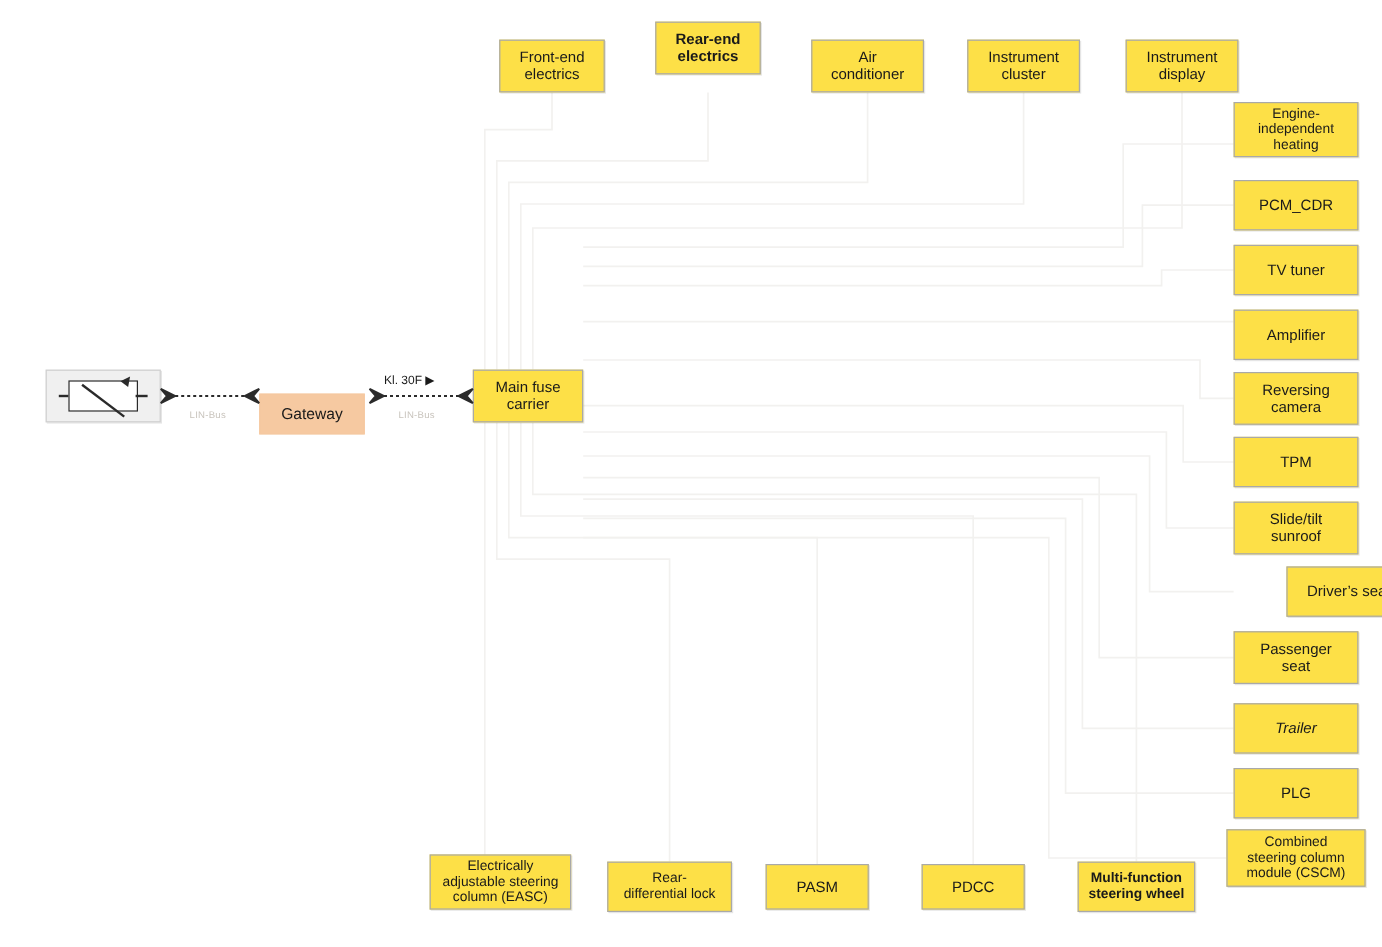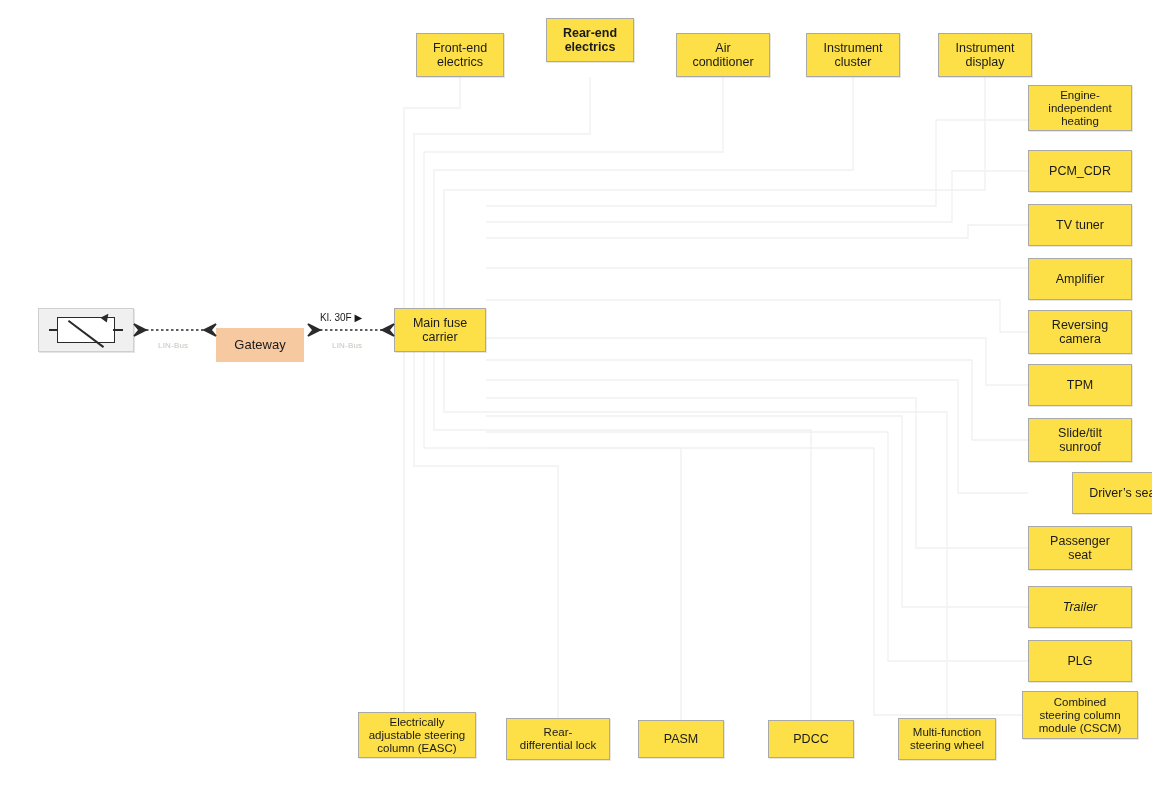--- a/index.html
+++ b/index.html
@@ -146,21 +146,21 @@
 module (CSCM)</div>
     </div>
   <div id="bottom-row">
       <div class="node small" style="position: absolute; left: 358px; top: 712px; width: 118px; height: 46px;">Electrically
 adjustable steering
 column (EASC)</div>
       <div class="node small" style="position: absolute; left: 506px; top: 718px; width: 104px; height: 42px;">Rear-
 differential lock</div>
       <div class="node" style="position: absolute; left: 638px; top: 720px; width: 86px; height: 38px;">PASM</div>
       <div class="node" style="position: absolute; left: 768px; top: 720px; width: 86px; height: 38px;">PDCC</div>
-      <div class="node small" style="position: absolute; left: 898px; top: 718px; width: 98px; height: 42px;">Multi-function
+      <div class="node small" style="position: absolute; left: 898px; top: 718px; width: 98px; height: 42px; font-weight: bold;">Multi-function
 steering  wheel</div>
     </div>
   <div id="bus-labels">
       <div class="buslabel" style="left: 158px; top: 341px; color: rgb(201, 196, 189);">LIN-Bus</div>
       <div class="buslabel" style="left: 332px; top: 341px; color: rgb(201, 196, 189);">LIN-Bus</div>
     </div>
 
   <svg id="lin-links" style="position:absolute;left:0;top:0;width:1152px;height:789px;" viewBox="0 0 1152 789" xmlns="http://www.w3.org/2000/svg">
     <g stroke="#2b2b2b" stroke-width="1.6" fill="#2b2b2b">
       <line x1="146" y1="330" x2="204" y2="330" stroke-dasharray="2.5 2.5"></line>

